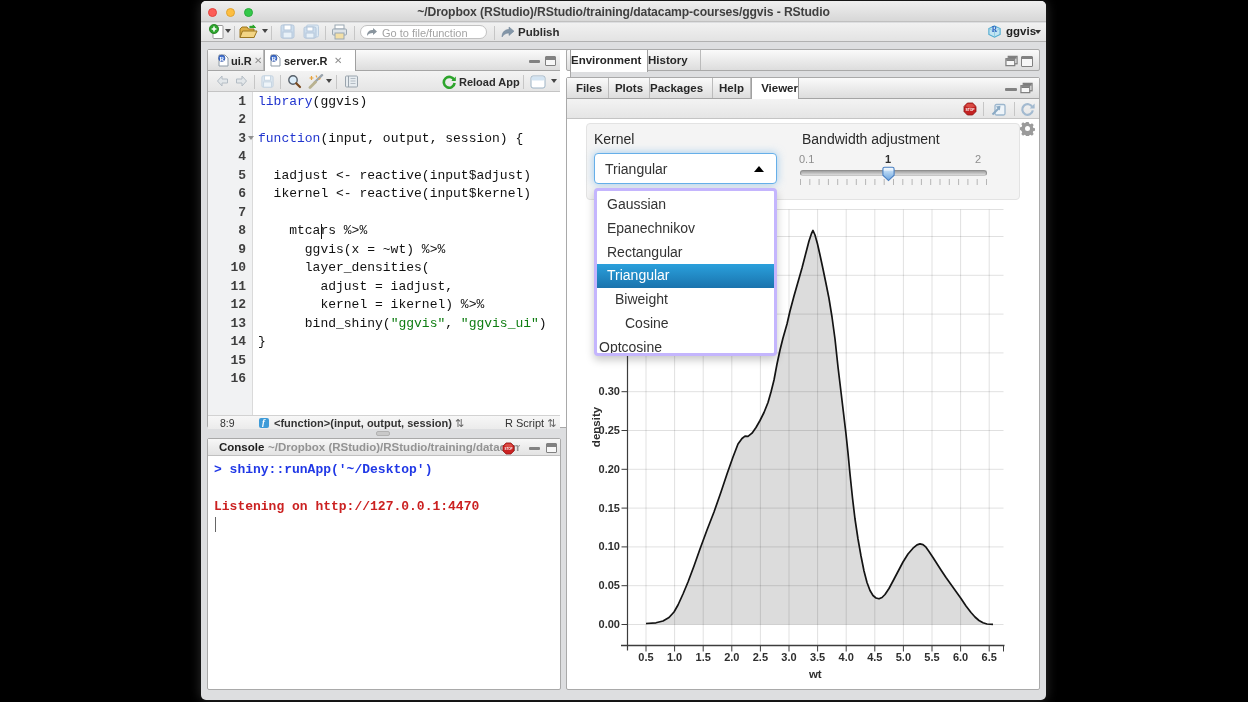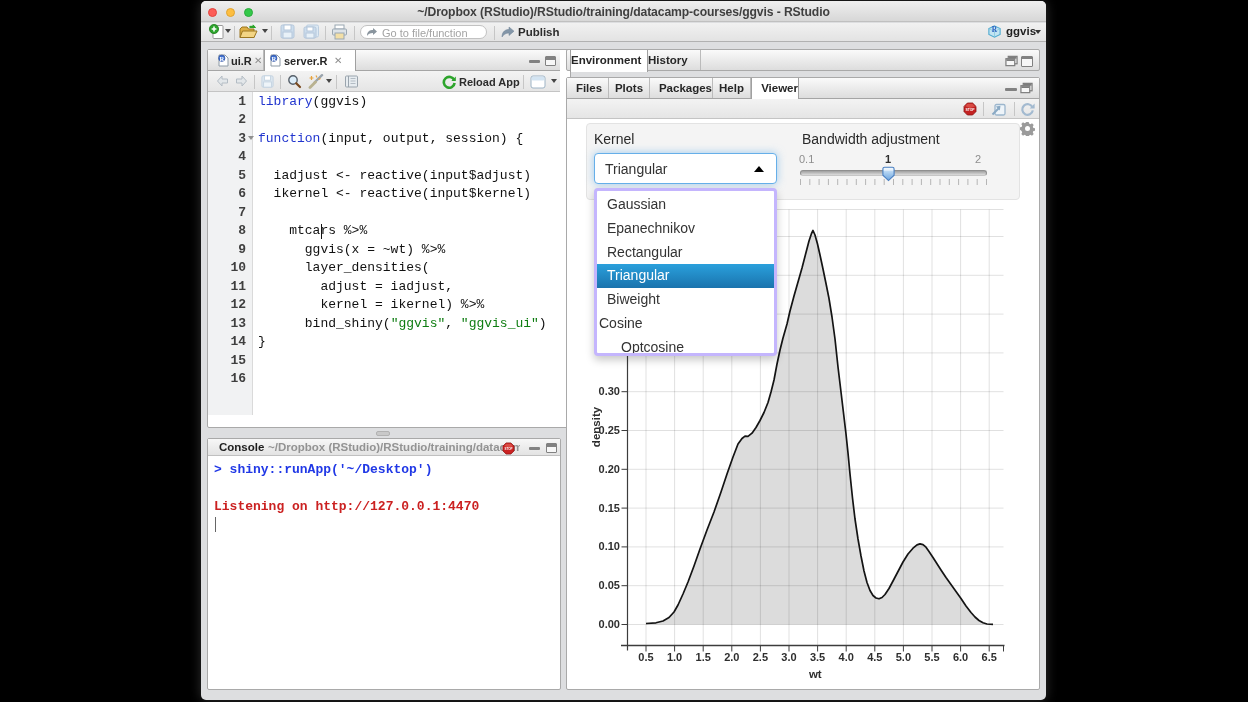--- a/index.html
+++ b/index.html
@@ -169,20 +169,28 @@
   ikernel &lt;- reactive(input$kernel)
 
     mtcars %&gt;%
       ggvis(x = ~wt) %&gt;%
       layer_densities(
         adjust = iadjust,
         kernel = ikernel) %&gt;%
       bind_shiny(<span style="color:#0e7d11">"ggvis"</span>, <span style="color:#0e7d11">"ggvis_ui"</span>)
 }</div>
   <div class="a" style="left:112.5px;top:174px;width:1.5px;height:15px;background:#111"></div>
+  <div class="a" style="left:0;top:365px;width:352px;height:14px;background:linear-gradient(#f7f7f7,#ebebeb);border-top:1px solid #d2d2d2">
+    <div class="a" style="left:12px;top:1px;font-size:10.5px;color:#333">8:9</div>
+    <div class="a" style="left:51px;top:2px;width:10px;height:10px;background:#3e9bd8;border-radius:2px">
+        <span style="position:absolute;left:3px;top:-1.5px;font-size:9px;font-style:italic;font-weight:bold;color:#fff;font-family:'Liberation Serif',serif">f</span>
+      </div>
+    <div class="a" style="left:66px;top:1px;font-size:11px;font-weight:bold;color:#333">&lt;function&gt;(input, output, session) <span style="font-weight:normal;color:#666">⇅</span></div>
+    <div class="a" style="left:297px;top:1px;font-size:11px;color:#333">R Script <span style="color:#666">⇅</span></div>
+  </div>
 </div>
 <div class="a" style="left:376px;top:430.5px;width:14px;height:5px;background:#c9c9c9;border-radius:2px;border:1px solid #b2b2b2"></div>
 <div class="pane" style="left:207px;top:438px;width:354px;height:252px">
   <div class="a" style="left:0;top:0;width:352px;height:17px;background:linear-gradient(#f7f7f7,#e3e3e3);border-bottom:1px solid #c0c0c0;overflow:hidden">
     <div class="a" style="left:11px;top:2px;font-size:11.5px;font-weight:bold;color:#1d1d1d">Console</div>
     <div class="a" style="left:60px;top:2px;font-size:11.5px;font-weight:bold;color:#939393;width:252px;overflow:hidden;white-space:nowrap">~/Dropbox (RStudio)/RStudio/training/datacamp-co</div>
   </div>
   <svg class="a" style="left:294px;top:3px" width="13" height="13" viewBox="0 0 14 14">
       <path d="M4.4 1h5.2L13 4.4v5.2L9.6 13H4.4L1 9.6V4.4z" fill="#ca2222" stroke="#8e1414" stroke-width=".8"></path>
       <path d="M4.6 1.8h4.8L12 4.6 7 6 2.5 4.3z" fill="#e05a50" opacity=".75"></path>
@@ -206,21 +214,21 @@
       <rect x="1.5" y="4" width="8.5" height="2" fill="#7d7d7d"></rect>
     </svg>
   <div class="winbtn" style="left:454px;top:5.5px;width:12px;height:11px">
       <div style="position:absolute;left:0;top:0;right:0;height:2.5px;background:#818181"></div>
     </div>
 </div>
 <div class="pane" style="left:566px;top:77px;width:474px;height:613px">
   <div class="tabstrip" style="left:0;top:0;width:472px;height:21px">
     <div class="tab" style="left:3px;width:39px;text-align:center">Files</div>
     <div class="tab" style="left:42px;width:41px;text-align:center">Plots</div>
-    <div class="tab" style="left:83px;width:63px;text-align:right">Packages</div>
+    <div class="tab" style="left:83px;width:63px;text-align:left">Packages</div>
     <div class="tab" style="left:146px;width:38px;text-align:center">Help</div>
     <div class="tab active" style="left:184px;width:48px;text-align:right">Viewer</div>
     <div class="minbar" style="left:438px;top:10px;width:12px"></div>
     <svg class="a" style="left:453px;top:4px" width="13" height="12" viewBox="0 0 14 12">
         <rect x="3.5" y="1" width="9.5" height="8" fill="#f7f7f7" stroke="#7d7d7d" stroke-width="1.3"></rect>
         <rect x="4" y="1.5" width="8.5" height="2" fill="#7d7d7d"></rect>
         <rect x="1" y="3.5" width="9.5" height="7.5" fill="#f7f7f7" stroke="#7d7d7d" stroke-width="1.3"></rect>
         <rect x="1.5" y="4" width="8.5" height="2" fill="#7d7d7d"></rect>
       </svg>
   </div>
@@ -382,17 +390,17 @@
       <line x1="177.2" y1="0" x2="177.2" y2="6"></line>
       <line x1="186.5" y1="0" x2="186.5" y2="6"></line>
     </g>
   </svg>
 <div class="a" style="left:594px;top:187.5px;width:183px;height:168px;background:#fff;border:3px solid #c4b5fd;border-radius:4px;box-shadow:0 4px 9px rgba(0,0,0,.22);z-index:9;overflow:hidden">
   <div style="position:absolute;left:0;top:2.5px;width:181px;font-size:14px;color:#333;line-height:23.8px">
       <div style="padding-left:10px">Gaussian</div>
       <div style="padding-left:10px">Epanechnikov</div>
       <div style="padding-left:10px">Rectangular</div>
       <div style="padding-left:10px;background:linear-gradient(#2aa0dc,#1a73ad);color:#fff">Triangular</div>
-      <div style="padding-left:10px">Biweight</div>
-      <div style="padding-left:2px">Cosine</div>
-      <div style="padding-left:24px">Optcosine</div>
+      <div style="padding-left:18px">Biweight</div>
+      <div style="padding-left:28px">Cosine</div>
+      <div style="padding-left:2px">Optcosine</div>
     </div>
 </div>
 
 </body></html>

